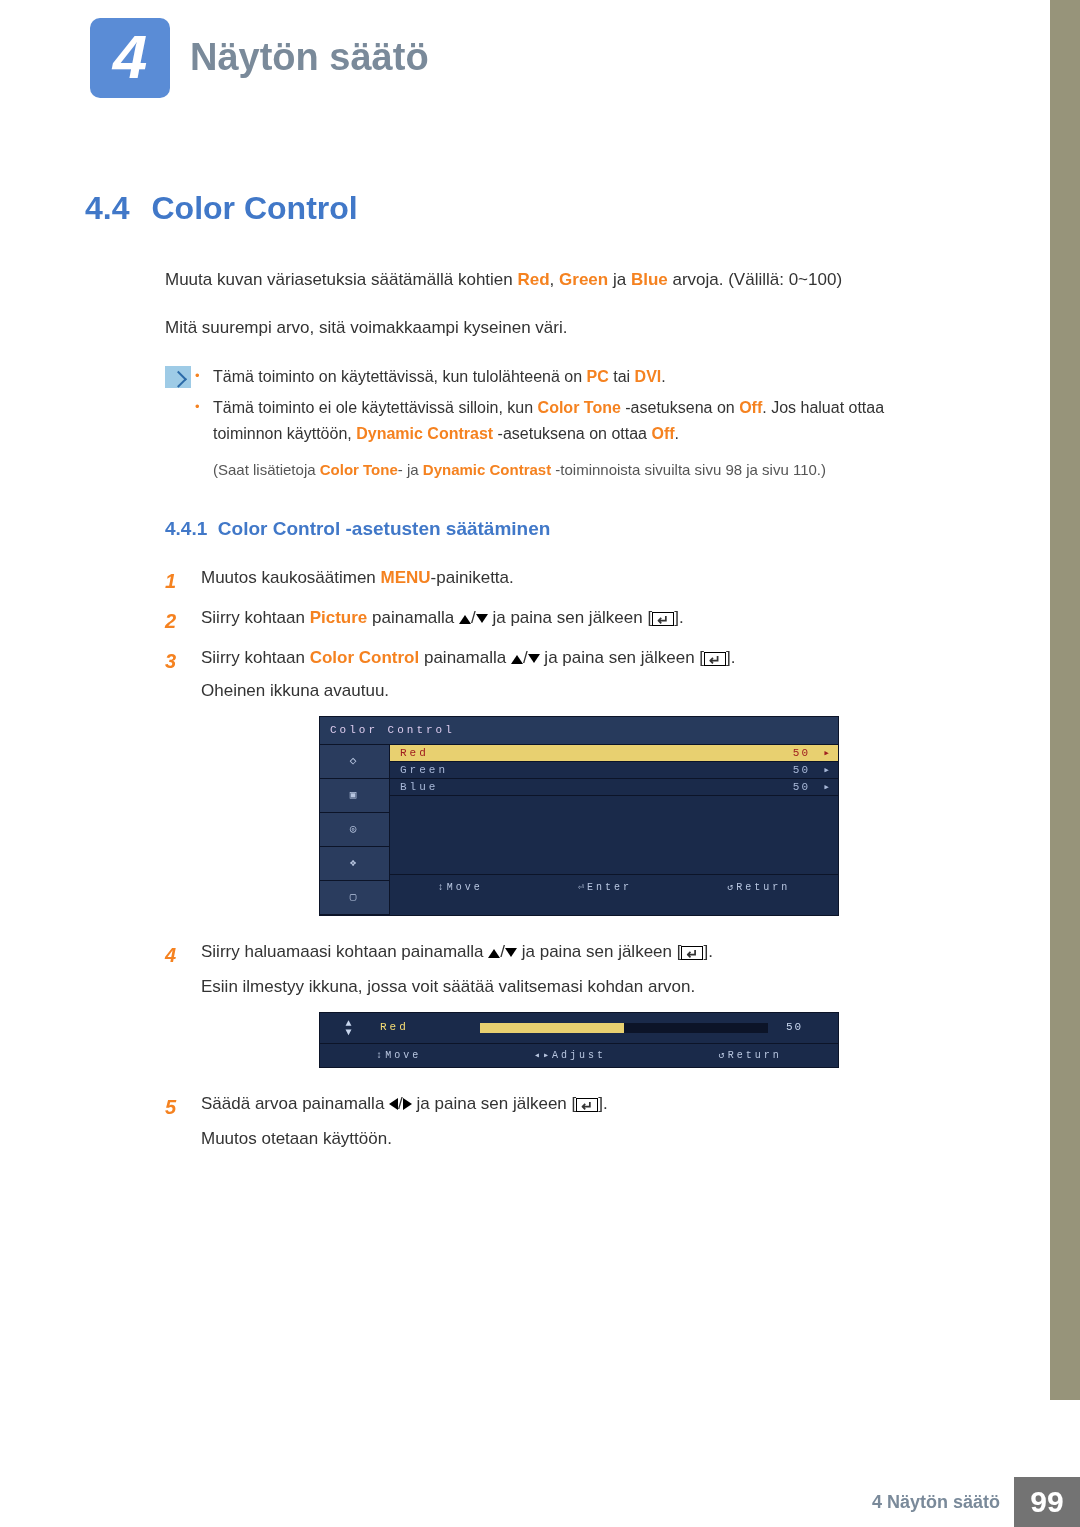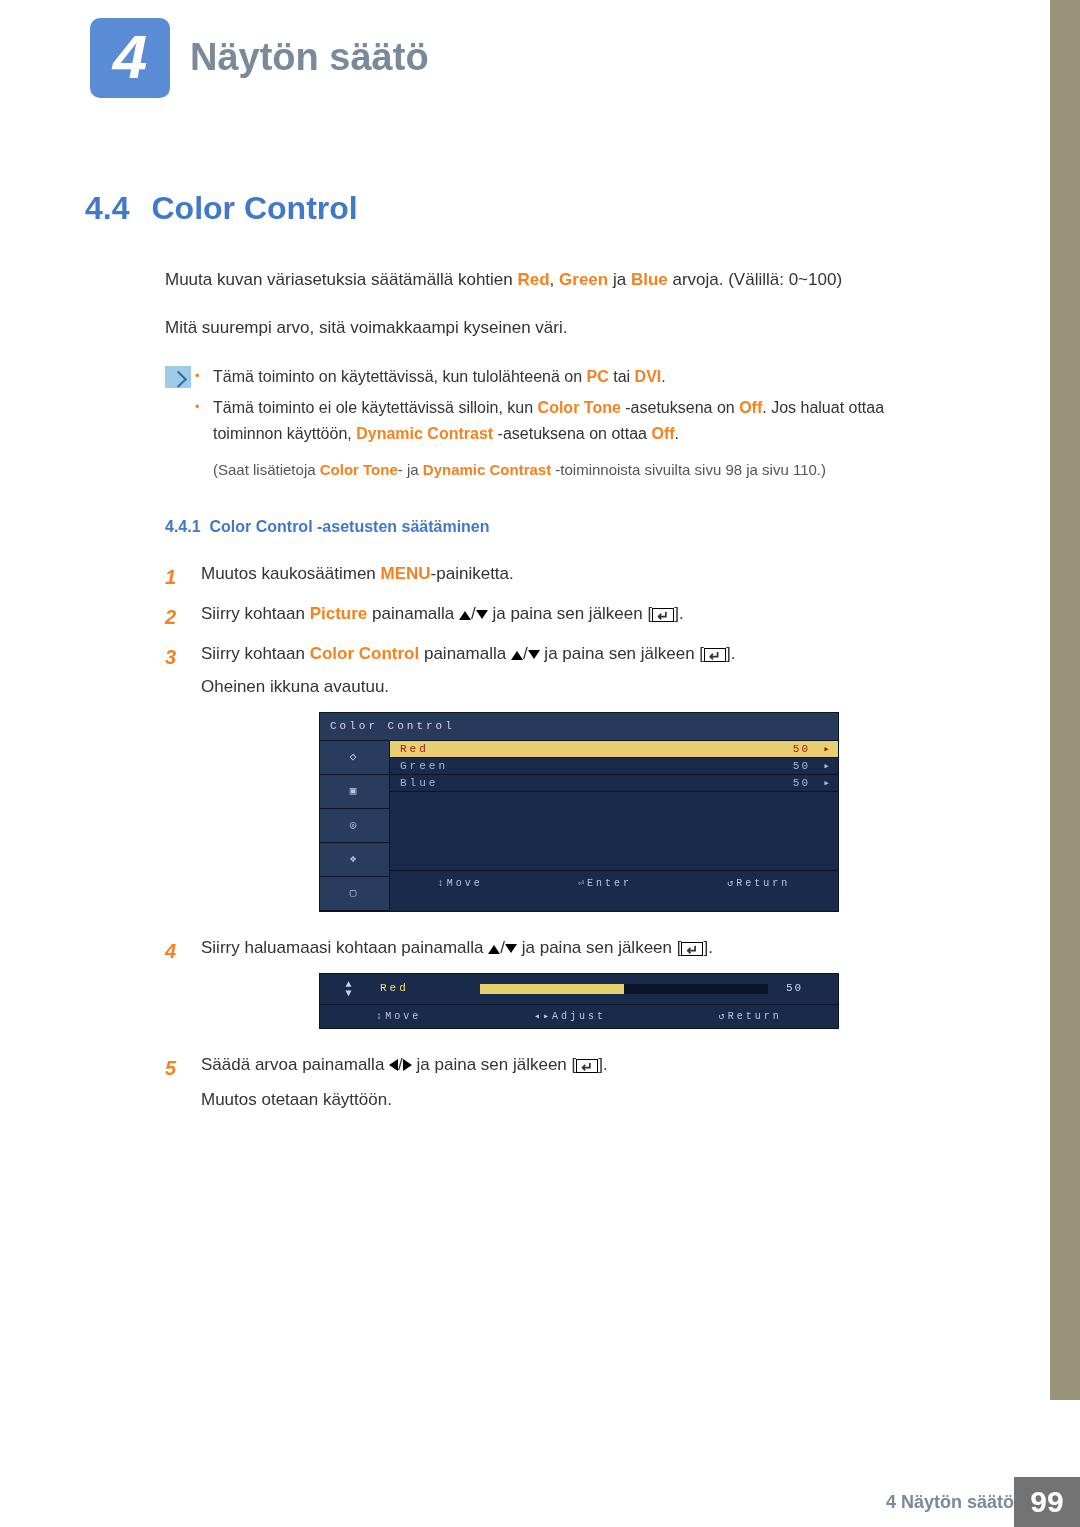--- a/index.html
+++ b/index.html
@@ -68,21 +68,21 @@
     right: 3px; bottom: 2px;
     width: 10px; height: 10px;
     border-right: 2px solid #2b6aa8;
     border-bottom: 2px solid #2b6aa8;
     transform: rotate(-45deg) translate(-2px,-3px);
   }
   .bullets { list-style: none; font-size: 16px; line-height: 1.6; }
   .bullets li { position: relative; padding-left: 22px; margin-bottom: 6px; }
   .bullets li::before { content: "•"; color: #f58220; position: absolute; left: 4px; font-size: 13px; top: 2px; }
   .small-note { font-size: 15px; color: #555; margin-top: 12px; }
-  .subsection-row { font-size: 16px; font-weight: bold; color: #4178c8; margin: 20px 0 24px 80px; }
+  .subsection-row { font-size: 19px; font-weight: bold; color: #4178c8; margin: 20px 0 24px 80px; }
   .note-line { display: flex; gap: 18px; align-items: flex-start; margin-left: 80px; margin-bottom: 22px; font-size: 17px; }
   .steps { margin-left: 80px; font-size: 17px; line-height: 1.7; }
   .step { display: flex; gap: 16px; margin-bottom: 6px; }
   .step-num { font-size: 20px; font-style: italic; color: #f58220; font-weight: bold; width: 20px; flex-shrink:0; }
   .step-body { flex: 1; }
   .tri-up { display:inline-block; width:0; height:0; border-left:6px solid transparent; border-right:6px solid transparent; border-bottom:9px solid #000; vertical-align: -1px;}
   .tri-down { display:inline-block; width:0; height:0; border-left:6px solid transparent; border-right:6px solid transparent; border-top:9px solid #000; vertical-align: 0;}
   .tri-left { display:inline-block; width:0; height:0; border-top:6px solid transparent; border-bottom:6px solid transparent; border-right:9px solid #000; vertical-align: -1px;}
   .tri-right { display:inline-block; width:0; height:0; border-top:6px solid transparent; border-bottom:6px solid transparent; border-left:9px solid #000; vertical-align: -1px;}
   .enter-icon {
@@ -148,21 +148,21 @@
 
   .footer {
     position: absolute;
     left: 0; bottom: 0;
     width: 1080px; height: 50px;
     background: #fff;
     display:flex;
     justify-content:flex-end;
     align-items:center;
   }
-  .footer-label { color:#7a8a9a; font-weight:bold; font-size:18px; }
+  .footer-label { color:#7a8a9a; font-weight:bold; font-size:18px; padding-right:14px; }
   .page-badge { width: 66px; height: 50px; background:#737373; color:#fff; font-size:30px; font-weight:bold; display:flex; align-items:center; justify-content:center; }
 </style>
 </head>
 <body>
 
 <div class="sidebar-stripe"></div>
 
 <div class="header-band"></div>
 <div class="chapter-badge">4</div>
 <div class="chapter-title">Näytön säätö</div>
@@ -263,20 +263,21 @@
         </div>
       </div>
     </div>
 
     <div class="step">
       <div class="step-num">4</div>
       <div class="step-body">
         <span>Siirry haluamaasi kohtaan painamalla </span>
         <span class="tri-up"></span>/<span class="tri-down"></span>
         <span> ja paina sen jälkeen [</span><span class="enter-icon"></span><span>].</span>
+        <div style="margin-top:6px;">Esiin ilmestyy ikkuna, jossa voit säätää valitsemasi kohdan arvon.</div>
 
         
         <div class="osd2">
           <div class="osd2-main">
             <div class="osd2-arrows">▲<br>▼</div>
             <div class="osd2-label">Red</div>
             <div class="osd2-bar">
               <div class="osd2-bar-fill"></div>
             </div>
             <div class="osd2-val">50</div>

